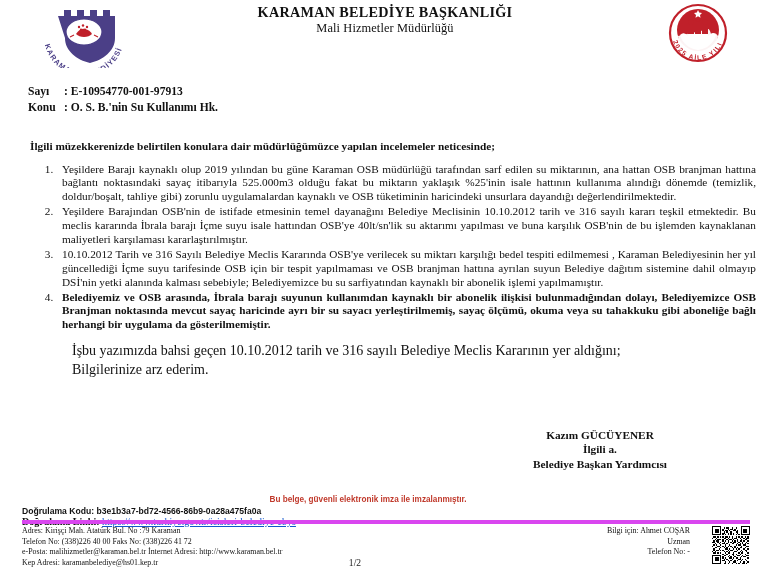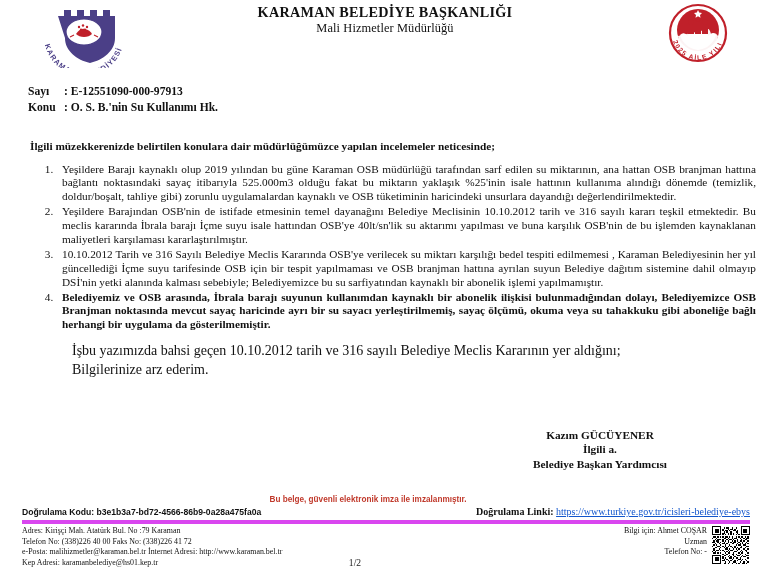--- a/index.html
+++ b/index.html
@@ -146,20 +146,21 @@
     position: absolute;
     top: 506px;
     left: 22px;
     width: 728px;
     display: flex;
     justify-content: space-between;
     align-items: baseline;
     font-size: 8.6px;
     font-family: "Liberation Sans", sans-serif;
     font-weight: bold;
+    flex-direction: column;
   }
   .verify-code { color: #111; white-space: nowrap; }
   .verify-link-wrap {
     font-family: "Liberation Serif", serif;
     font-size: 10px;
     white-space: nowrap;
   }
   .verify-link-wrap .lbl { color: #111; font-weight: bold; }
   .verify-link-wrap a {
     color: #1155cc;
@@ -179,21 +180,21 @@
     padding-top: 2px;
   }
   .footer-left {
     font-size: 7.9px;
     line-height: 1.33;
     white-space: nowrap;
   }
   .footer-right {
     display: flex;
     align-items: flex-start;
-    gap: 5px;
+    gap: 22px;
   }
   .footer-contact {
     font-size: 7.9px;
     line-height: 1.33;
     text-align: right;
     white-space: nowrap;
     padding-top: 0px;
   }
   .qr {
     width: 38px;
@@ -268,21 +269,21 @@
         </defs>
         <text font-family="Liberation Sans, sans-serif" font-size="6.6" font-weight="bold" fill="#c0202a" letter-spacing="1.4">
           <textPath href="#arcR" startOffset="9%">2025 AİLE YILI</textPath>
         </text>
       </svg>
     </div>
   </div>
 
   <div class="meta">
     <div class="row">
-      <span class="lbl">Sayı</span><span>: E-12551090-000-97913</span>
+      <span class="lbl">Sayı</span><span>: E-10954770-001-97913</span>
     </div>
     <div class="row">
       <span class="lbl">Konu</span><span>: O. S. B.'nin Su Kullanımı Hk.</span>
     </div>
   </div>
 
   <div class="intro">İlgili müzekkerenizde belirtilen konulara dair müdürlüğümüzce yapılan incelemeler neticesinde;</div>
 
   <ol class="items">
     <li>Yeşildere Barajı kaynaklı olup 2019 yılından bu güne Karaman OSB müdürlüğü tarafından sarf edilen su miktarının, ana hattan OSB branjman hattına bağlantı noktasındaki sayaç itibarıyla 525.000m3 olduğu fakat bu miktarın yaklaşık %25'inin isale hattının kullanıma alındığı dönemde (temizlik, doldur/boşalt, tahliye gibi) zorunlu uygulamalardan kaynaklı ve OSB tüketiminin haricindeki unsurlara dayandığı değerlendirilmektedir.</li>

